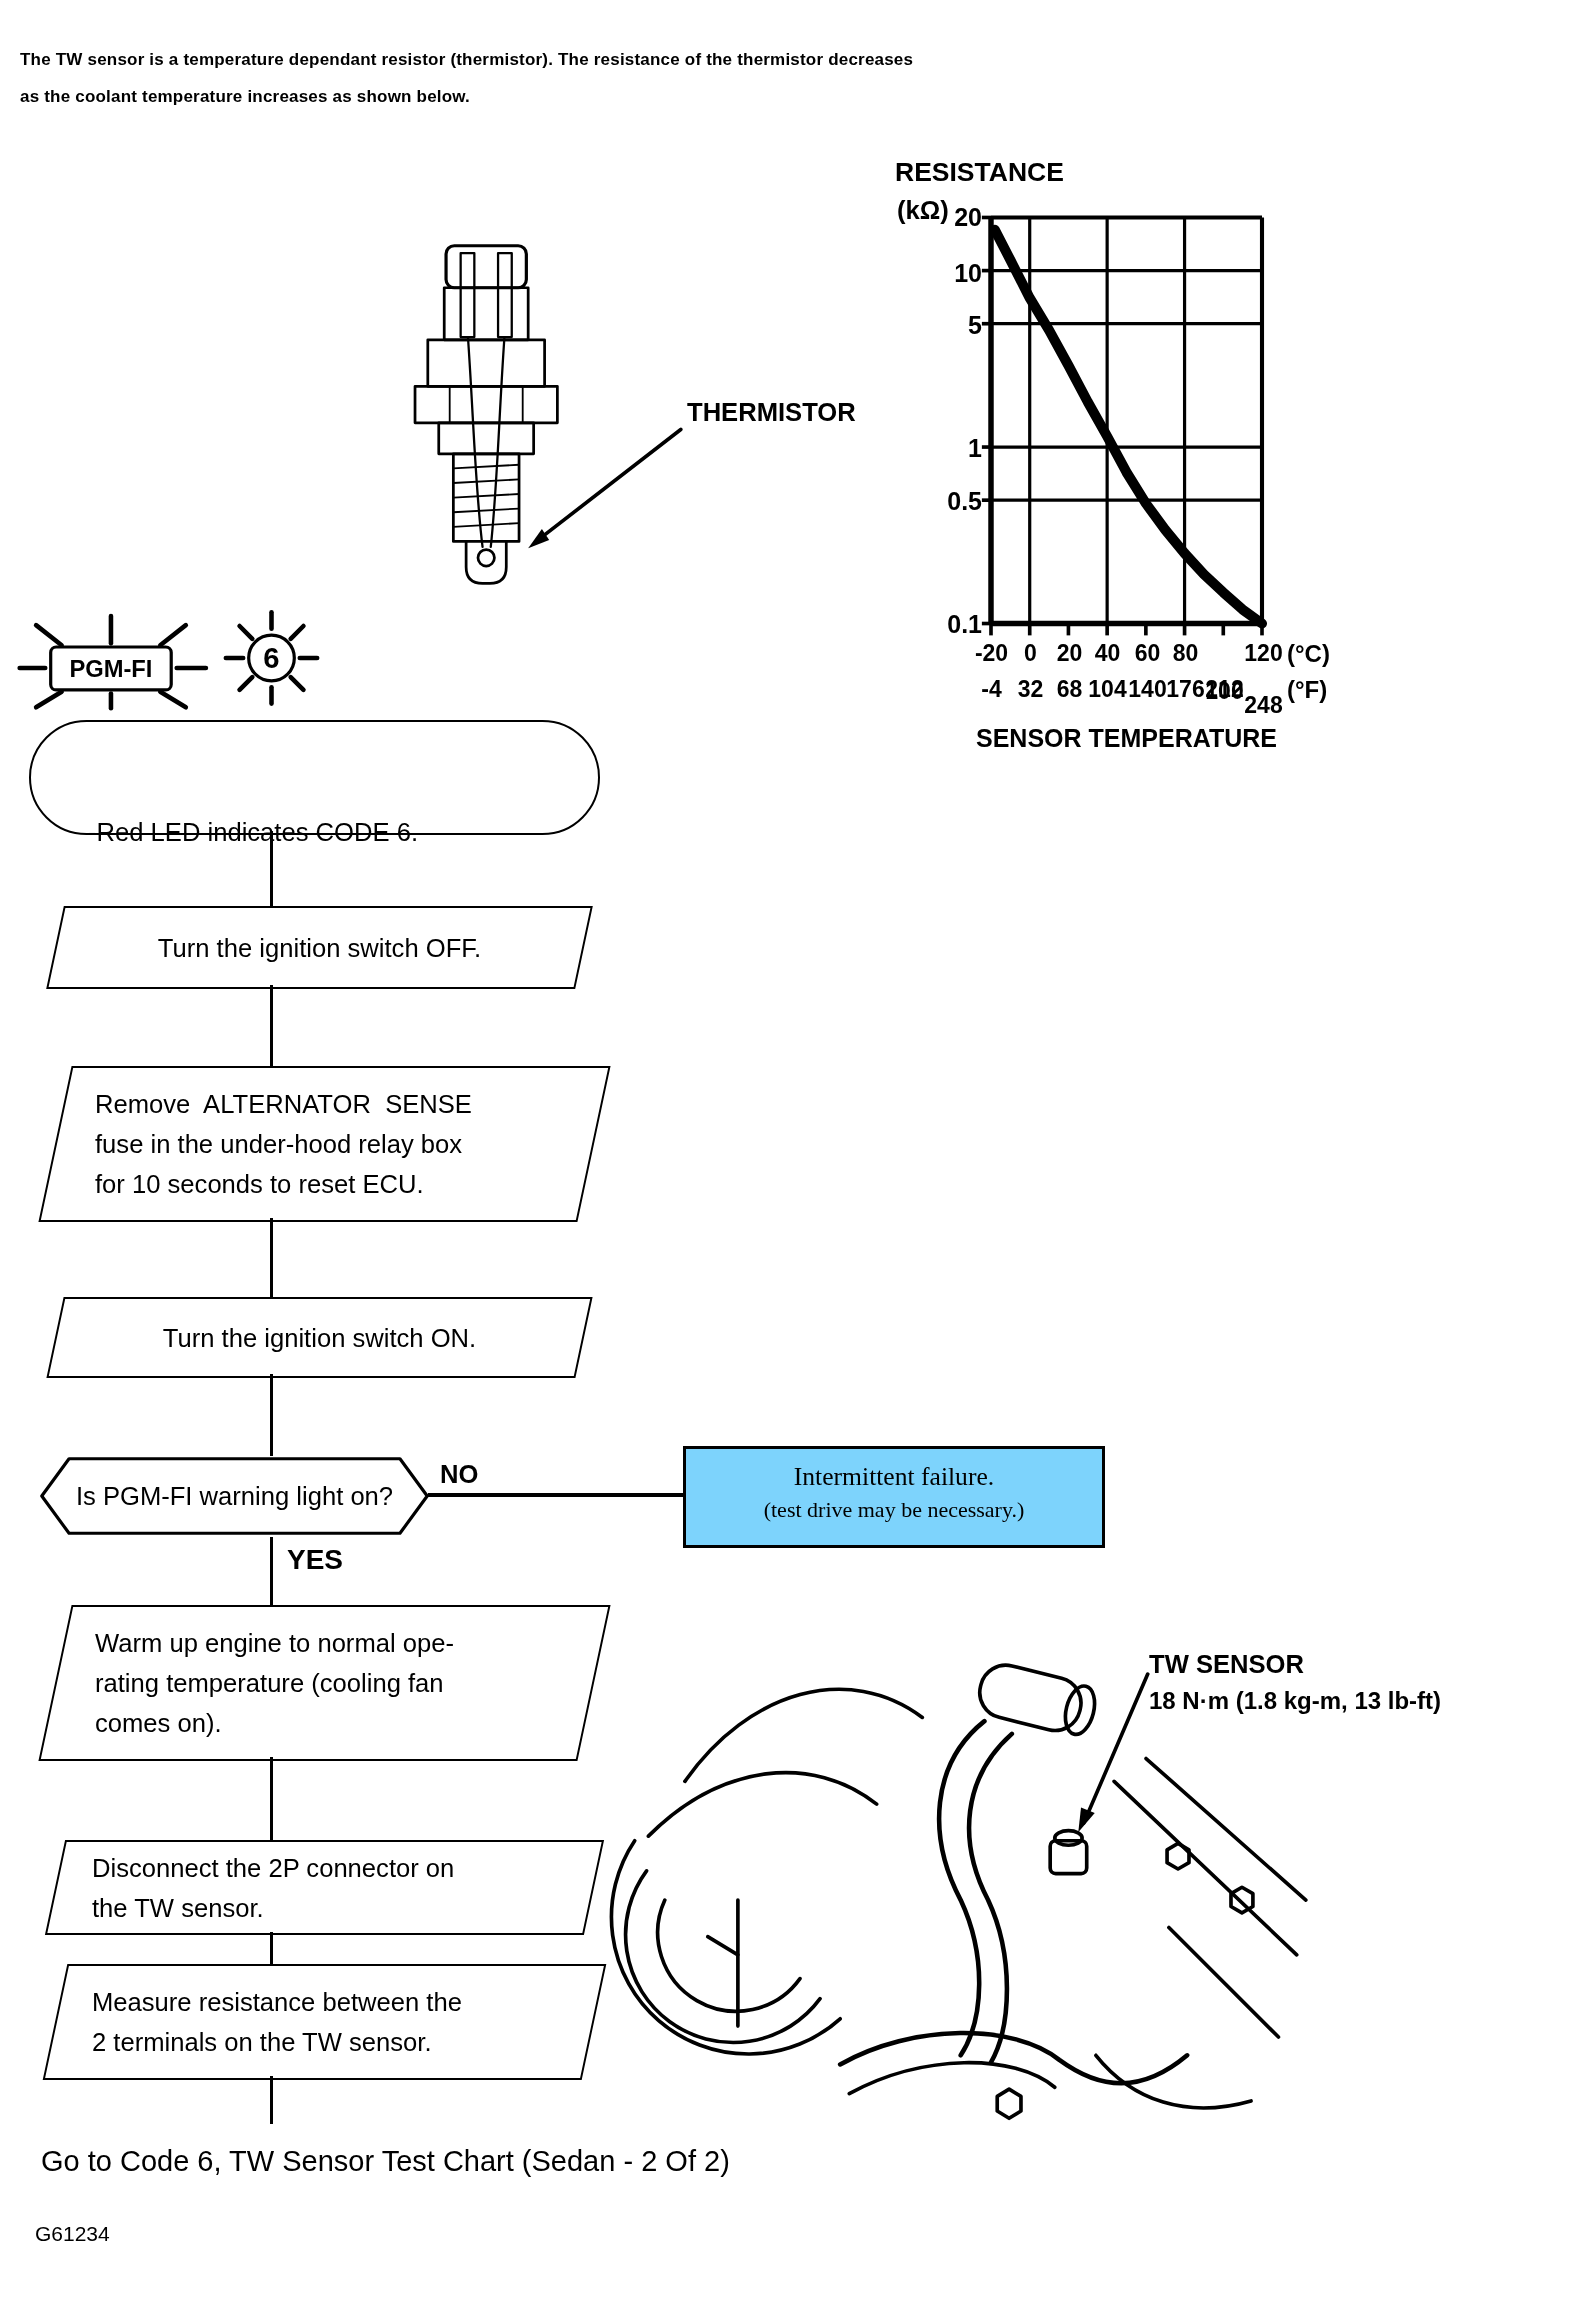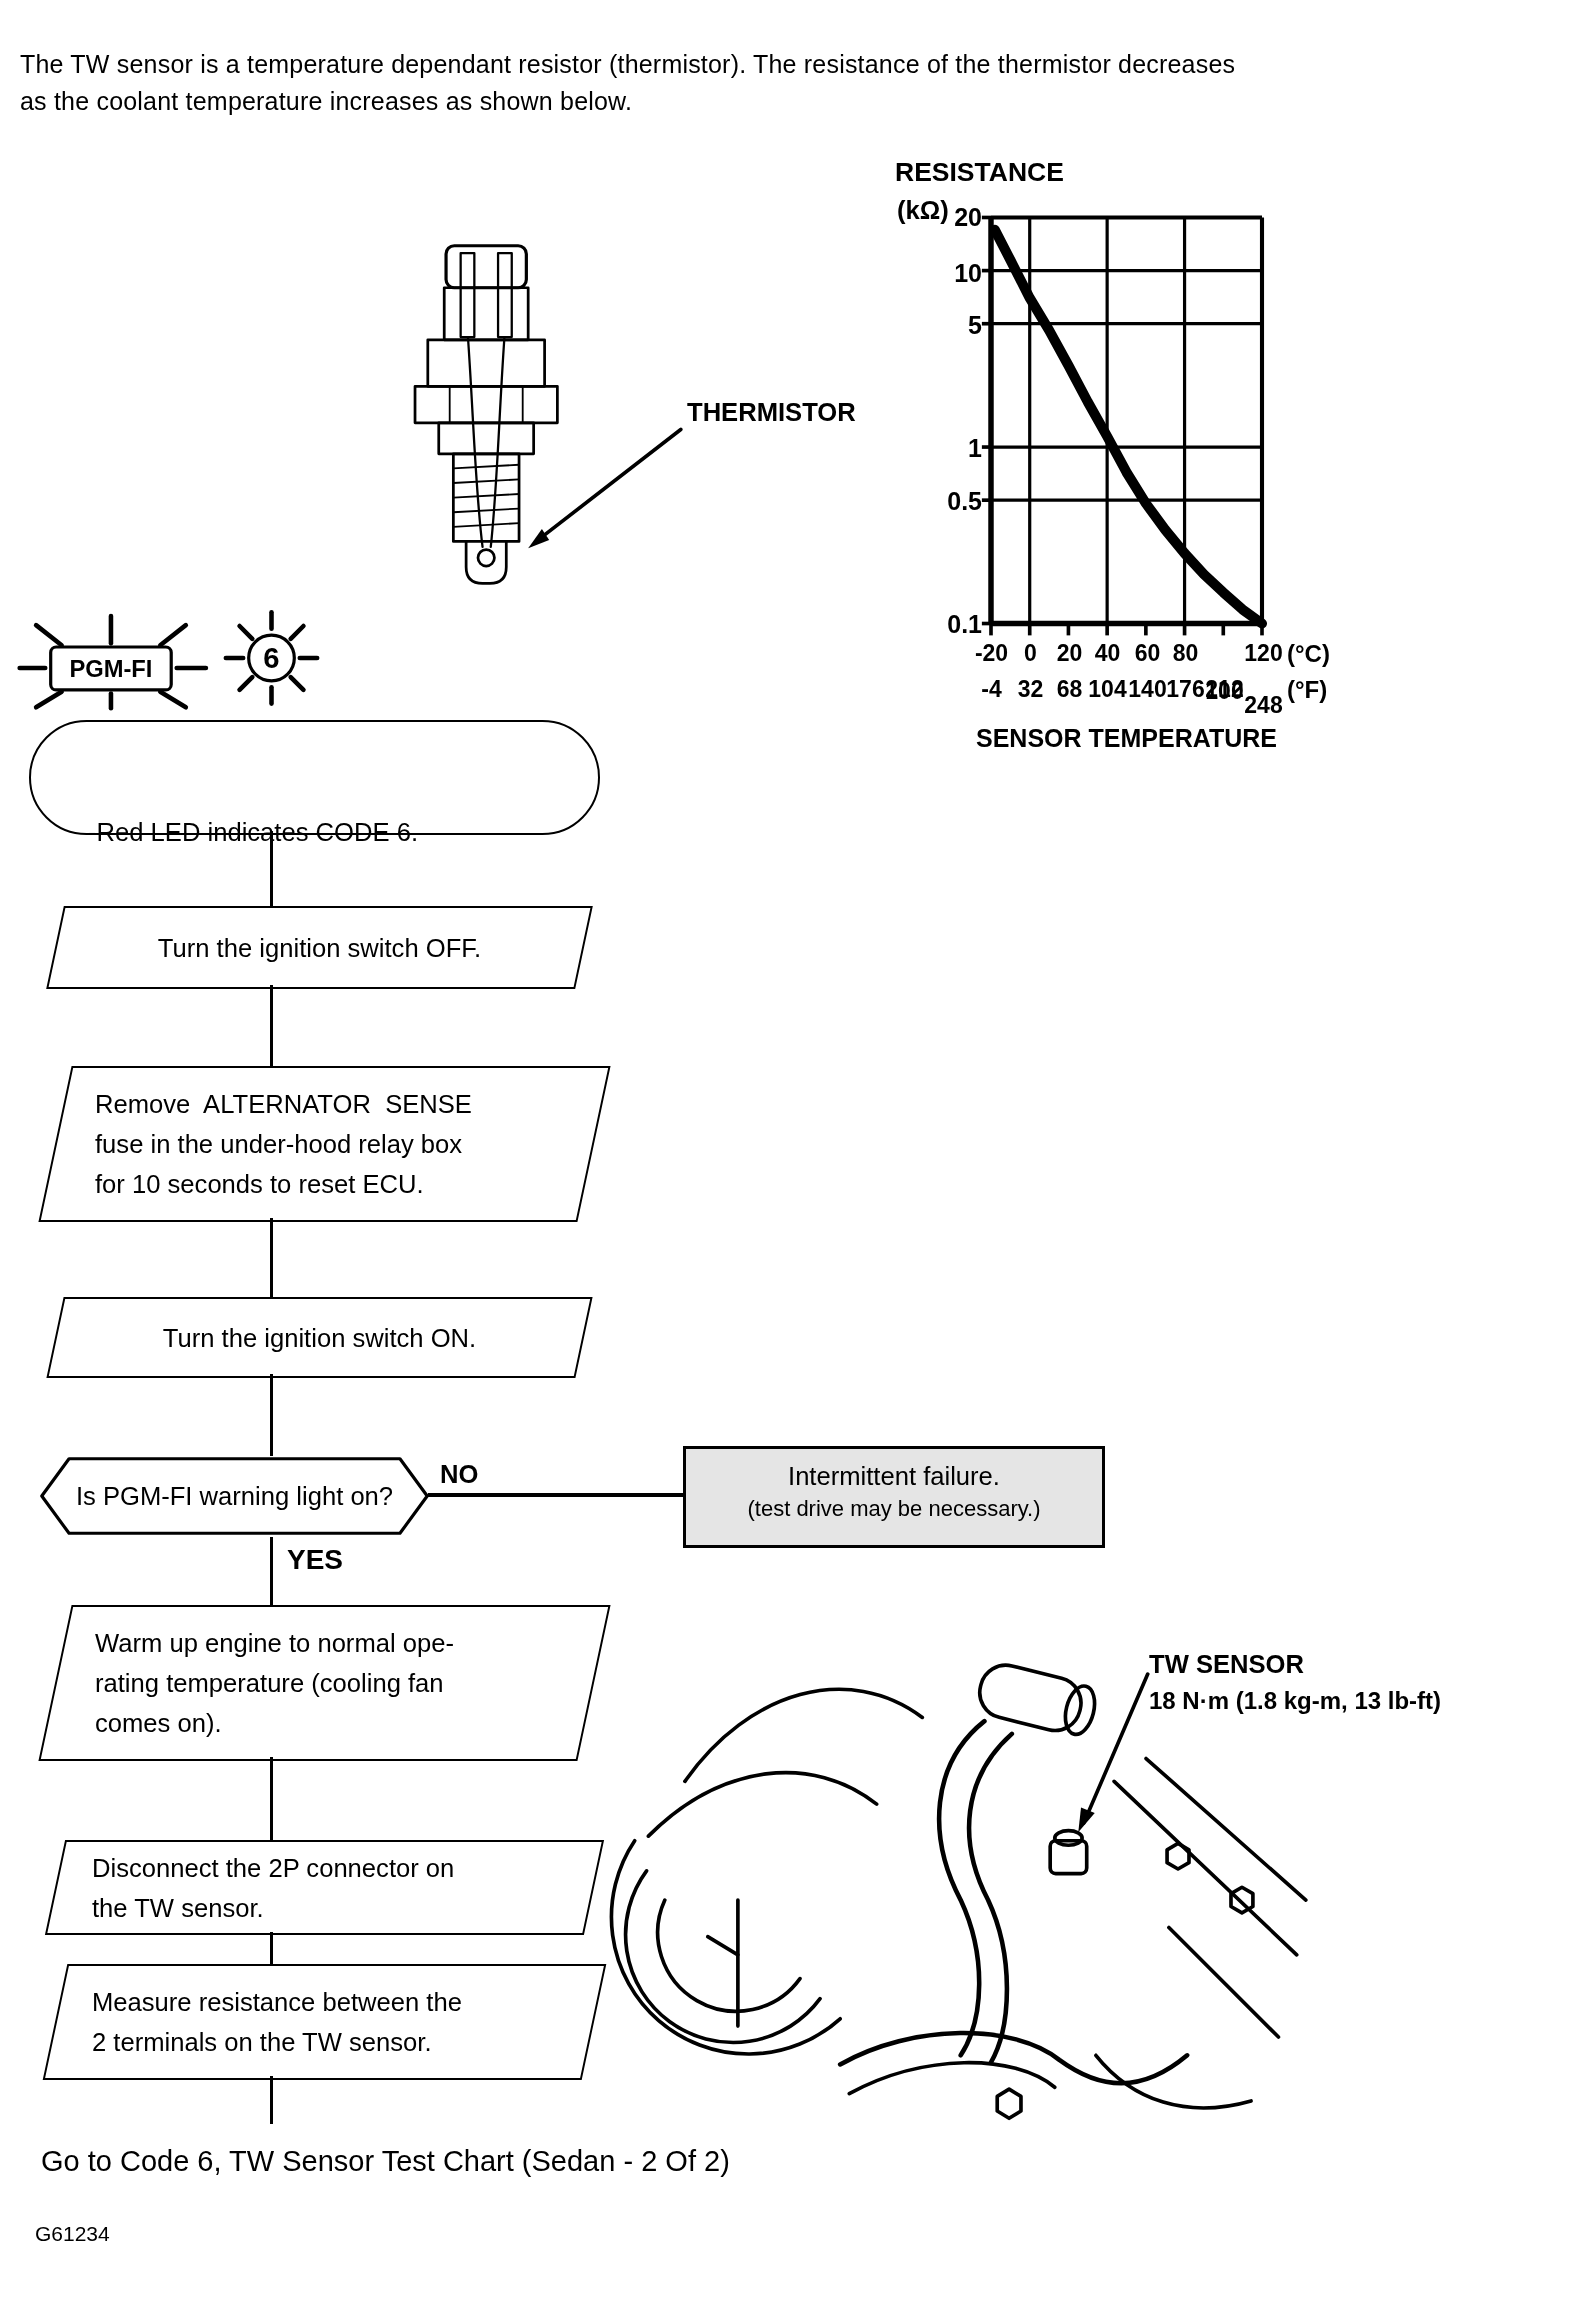--- a/index.html
+++ b/index.html
@@ -1,27 +1,27 @@
 <!DOCTYPE html>
 <html style="font-size:14.6px"><head>
 <meta charset="utf-8">
 <style>
   html,body{margin:0;padding:0;}
   body{width:1590px;height:2311px;position:relative;background:#fff;color:#000;
        font-family:"Liberation Sans",sans-serif;overflow:hidden;}
   .abs{position:absolute;}
   .b{font-weight:bold;}
-  .intro{font-size:25px;font-weight:400;letter-spacing:0.2px;white-space:pre;}
+  .intro{font-size:17px;font-weight:700;letter-spacing:0.2px;white-space:pre;}
   .lbl{font-weight:bold;font-size:25.6px;white-space:pre;}
   .tick{font-weight:bold;font-size:24px;}
   .ytick{width:64px;text-align:right;font-weight:bold;font-size:25px;}
   .xtick{width:77px;margin-left:-38px;text-align:center;font-weight:bold;font-size:23px;}
   .fc-text{font-size:25.6px;font-weight:500;white-space:pre;}
   .stadium{position:absolute;border:2.7px solid #000;border-radius:58px;background:#fff;}
-  .rectbox{position:absolute;border:3.7px solid #000;background:#e5e5e5;}
+  .rectbox{position:absolute;border:3.7px solid #000;background:#7dd3fc;font-family:Liberation Serif, serif;}
   .para{position:absolute;border:2.7px solid #000;background:#fff;transform:skewX(-12deg);}
   .ptxt{transform:skewX(12deg);width:100%;height:100%;display:flex;flex-direction:column;justify-content:center;}
   .ptxt div{font-size:25.6px;font-weight:500;line-height:40px;white-space:pre;}
   .center{align-items:center;text-align:center;}
   .vline{position:absolute;width:2.7px;background:#000;}
   .hline{position:absolute;height:3.7px;background:#000;}
   svg{position:absolute;overflow:visible;}
   svg text{font-family:"Liberation Sans",sans-serif;font-weight:bold;}
   .sk{stroke:#000;fill:none;stroke-linecap:round;stroke-linejoin:round;}
 </style>

